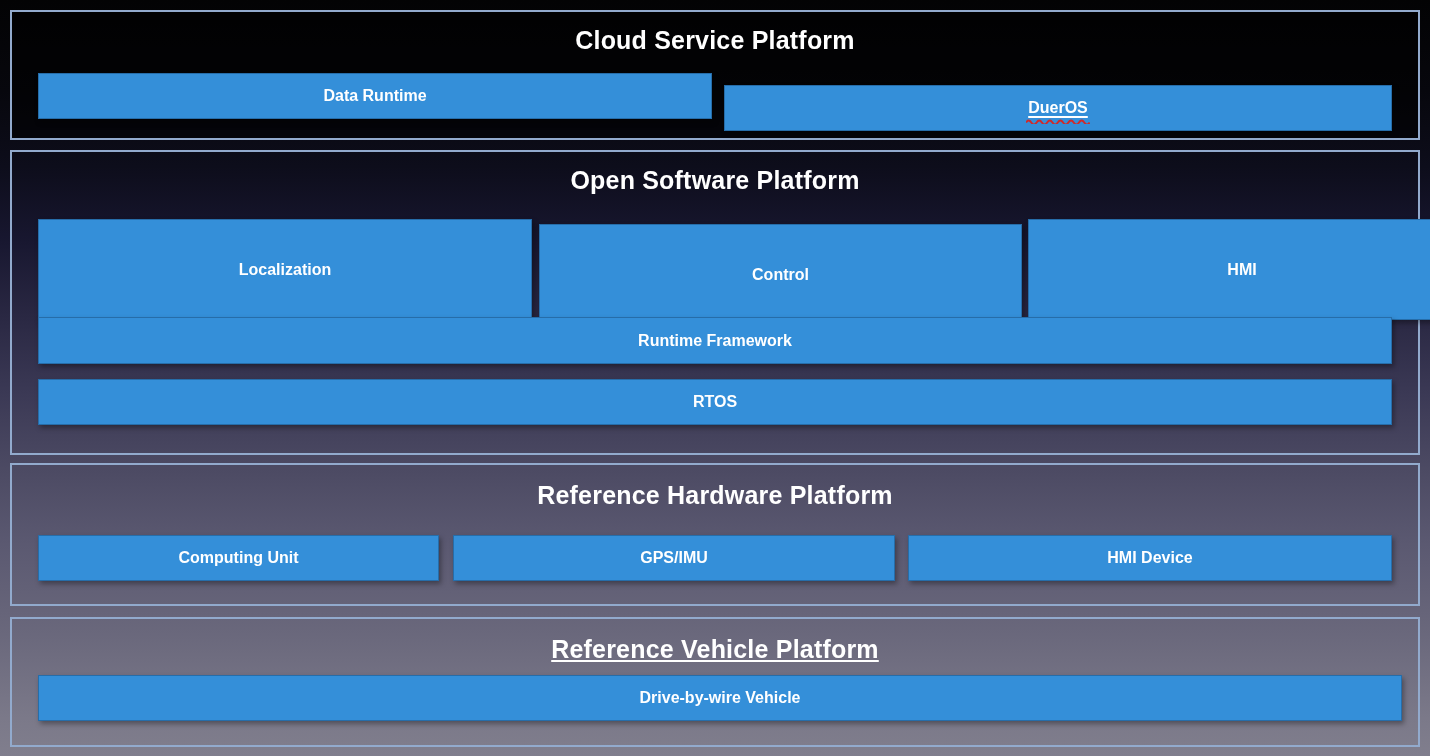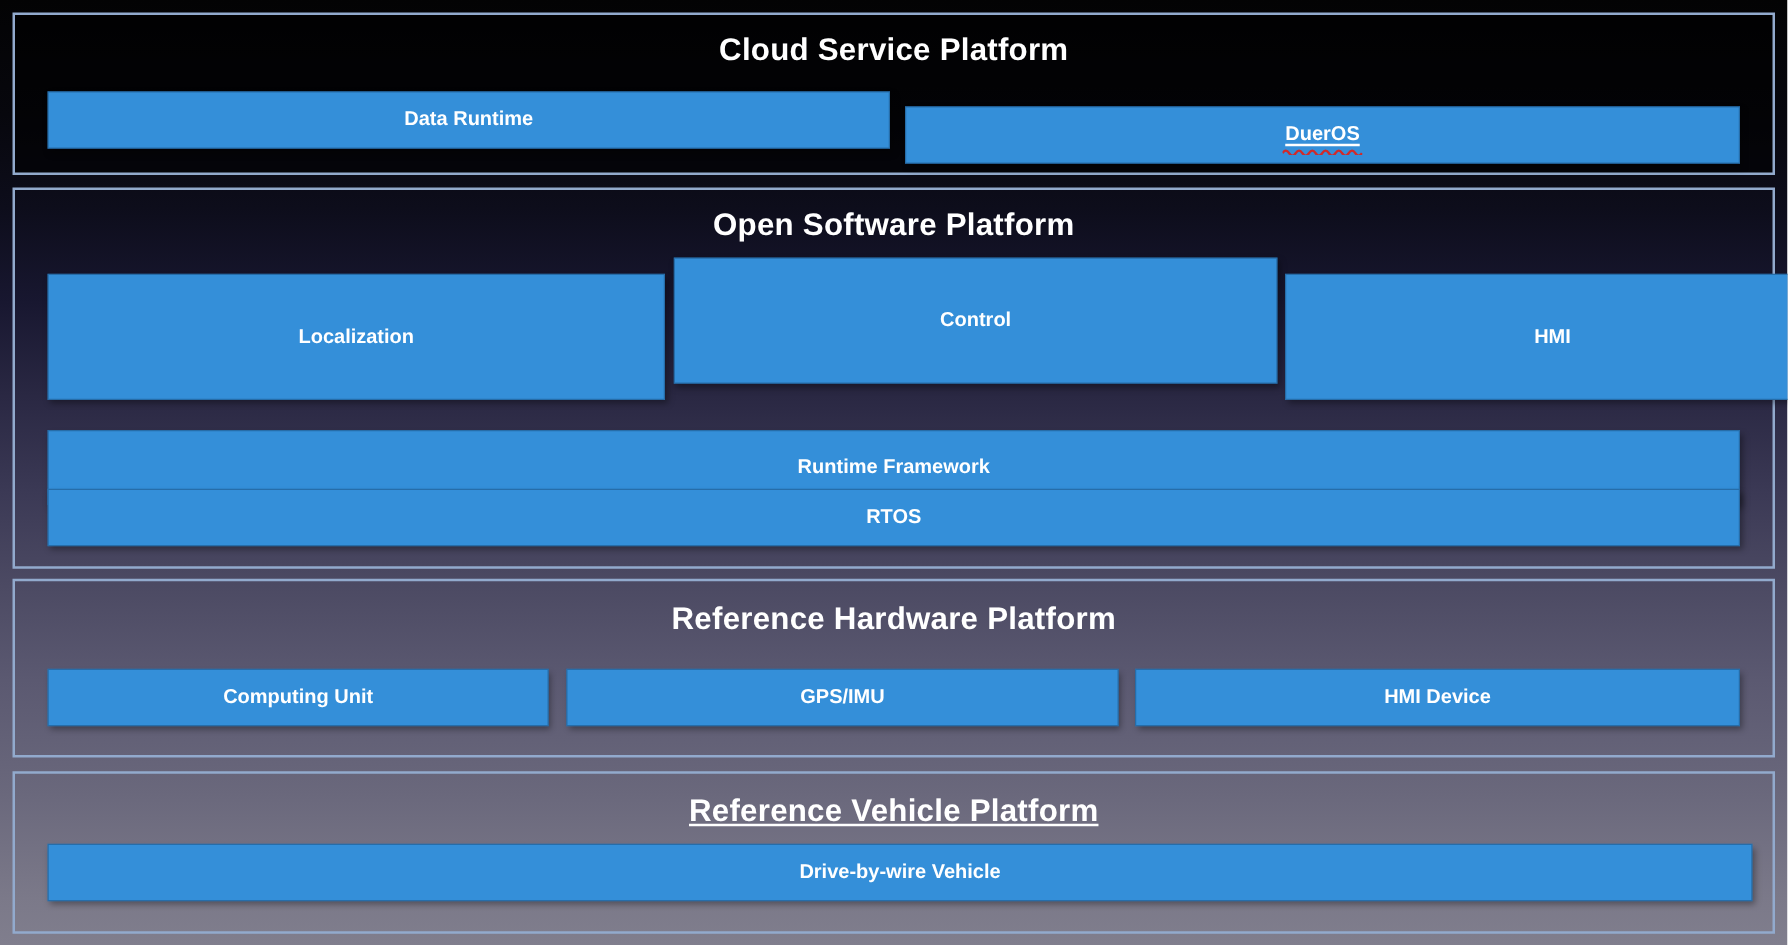--- a/index.html
+++ b/index.html
@@ -96,30 +96,30 @@
         </svg>
       </span>
     </div>
   </div>
 
   <div class="section" style="left:10px; top:150px; width:1410px; height:305px;">
     <div class="section-title">Open Software Platform</div>
     <div class="bluebox" style="left:26px; top:67px; width:494px; height:101px;justify-content:center;">
       <span>Localization</span>
     </div>
-    <div class="bluebox" style="left:527px; top:54px; width:483px; height:101px;">
+    <div class="bluebox" style="left:527px; top:72px; width:483px; height:101px;">
       <span>Control</span>
     </div>
     <div class="bluebox" style="left:1016px; top:67px; width:428px; height:101px;">
       <span>HMI</span>
     </div>
-    <div class="bluebox" style="left:26px; top:192px; width:1354px; height:60px;">
+    <div class="bluebox" style="left:26px; top:165px; width:1354px; height:47px;">
       <span>Runtime Framework</span>
     </div>
-    <div class="bluebox" style="left:26px; top:239px; width:1354px; height:46px;">
+    <div class="bluebox" style="left:26px; top:227px; width:1354px; height:46px;">
       <span>RTOS</span>
     </div>
   </div>
 
   <div class="section" style="left:10px; top:463px; width:1410px; height:143px;padding-left:22px;">
     <div class="section-title" style="top:15px;">Reference Hardware Platform</div>
     <div class="bluebox" style="left:26px; top:70px; width:401px; height:46px;">
       <span>Computing Unit</span>
     </div>
     <div class="bluebox" style="left:441px; top:70px; width:442px; height:46px;">

